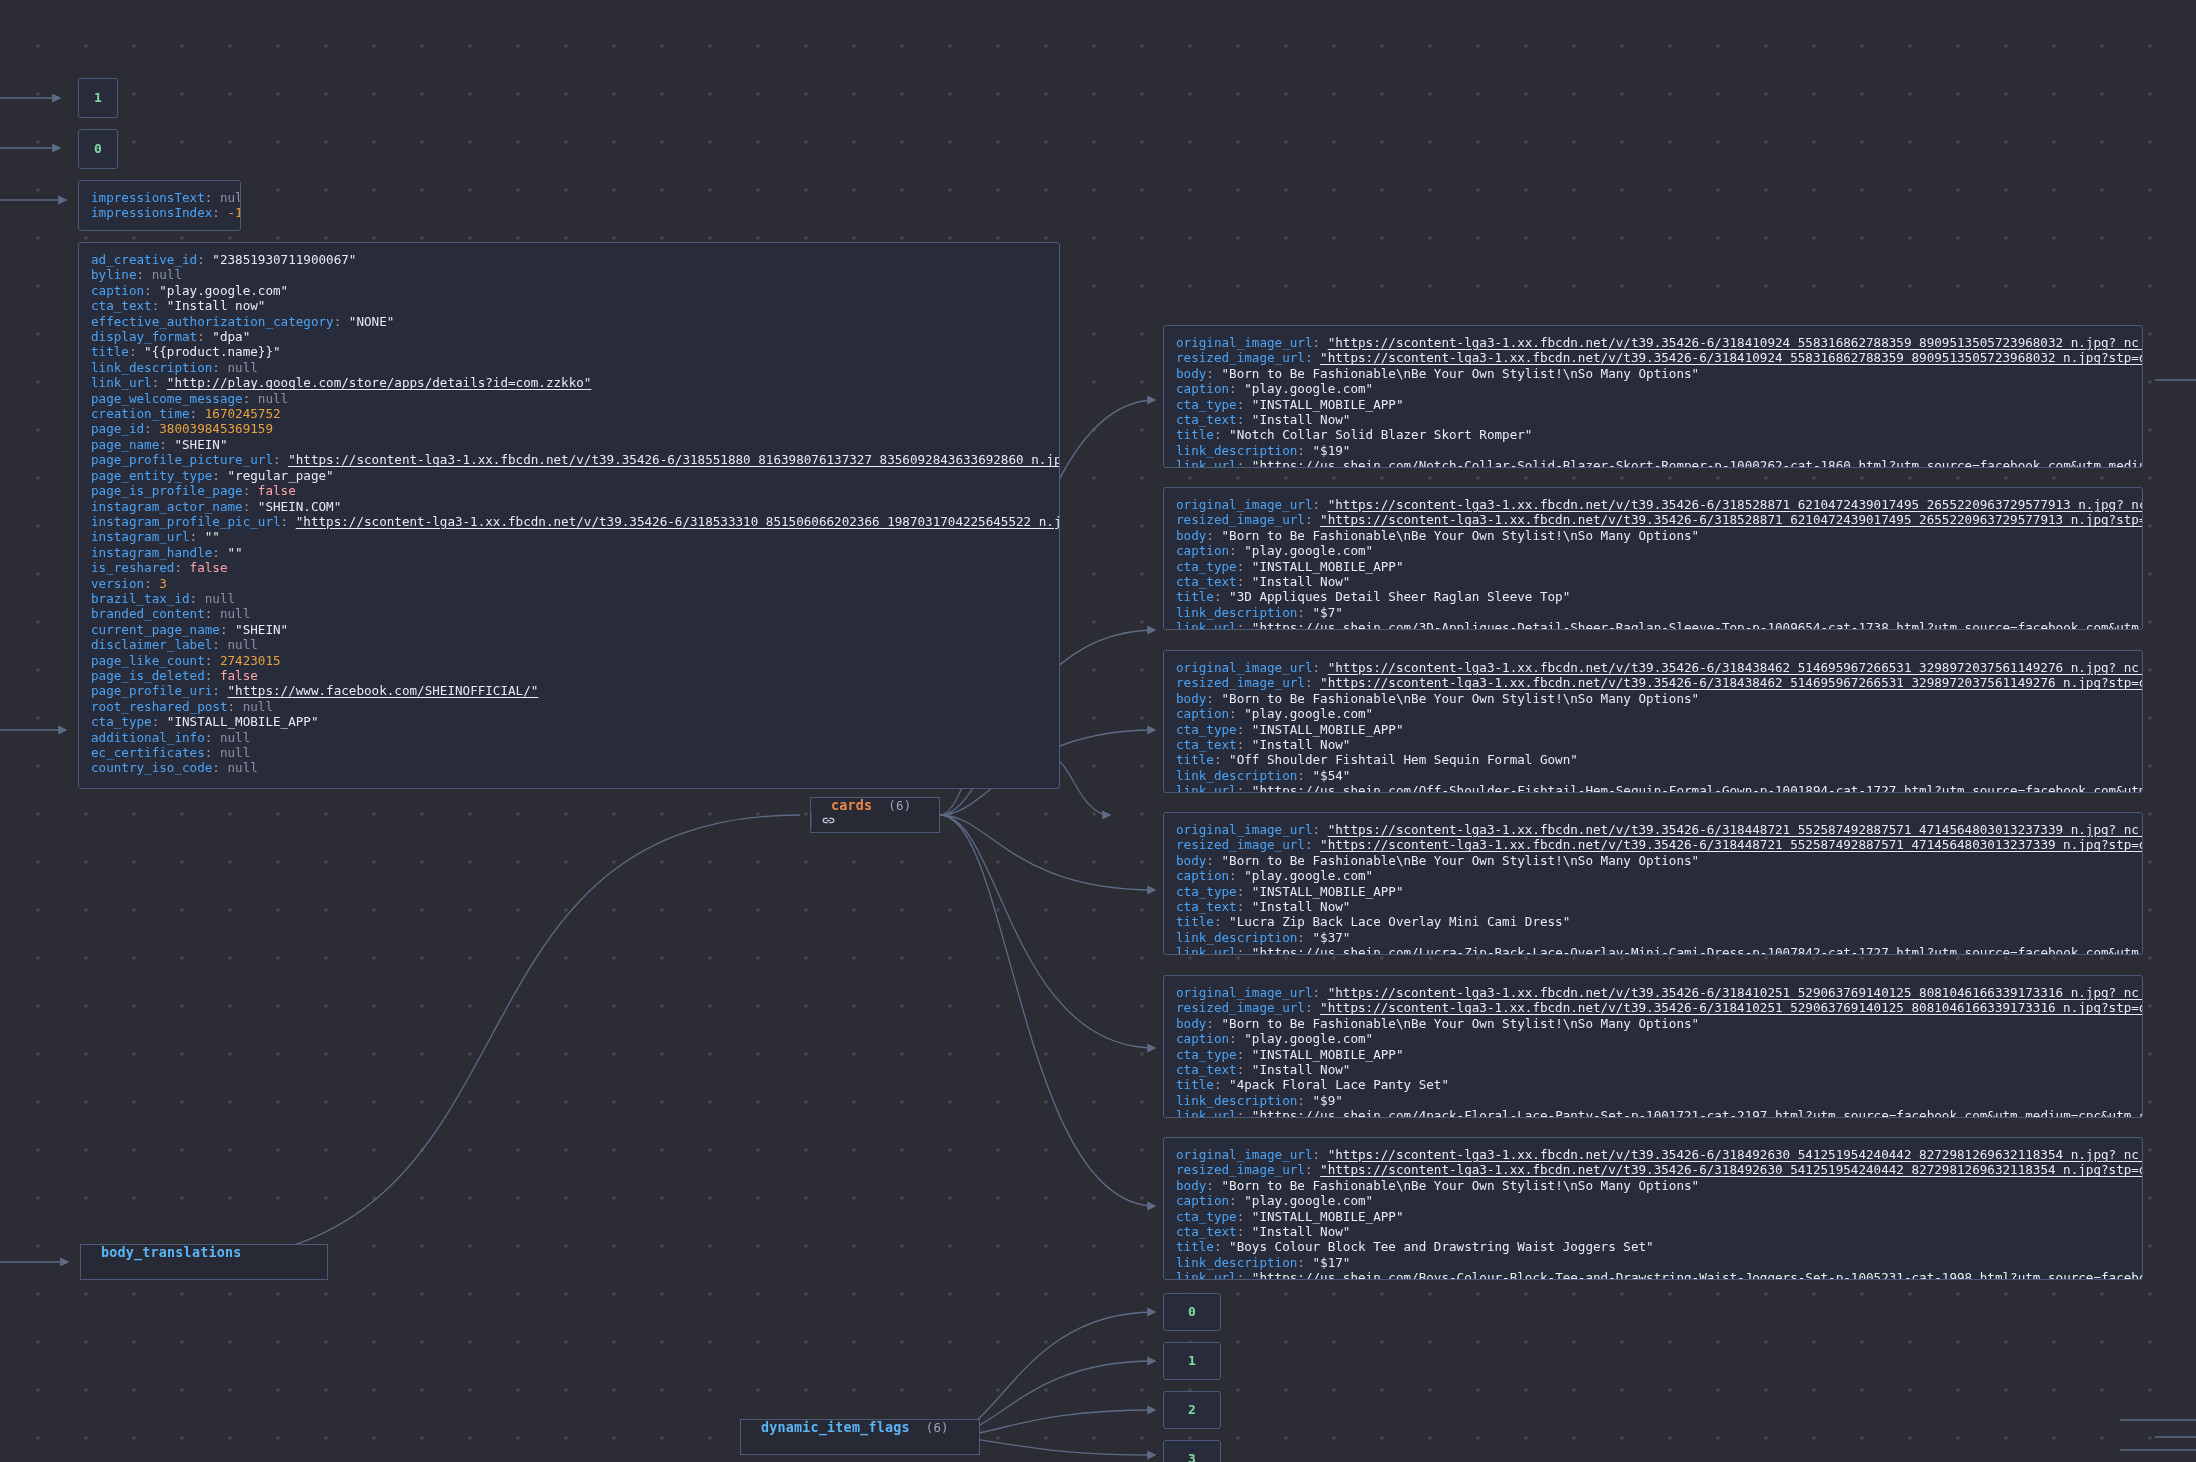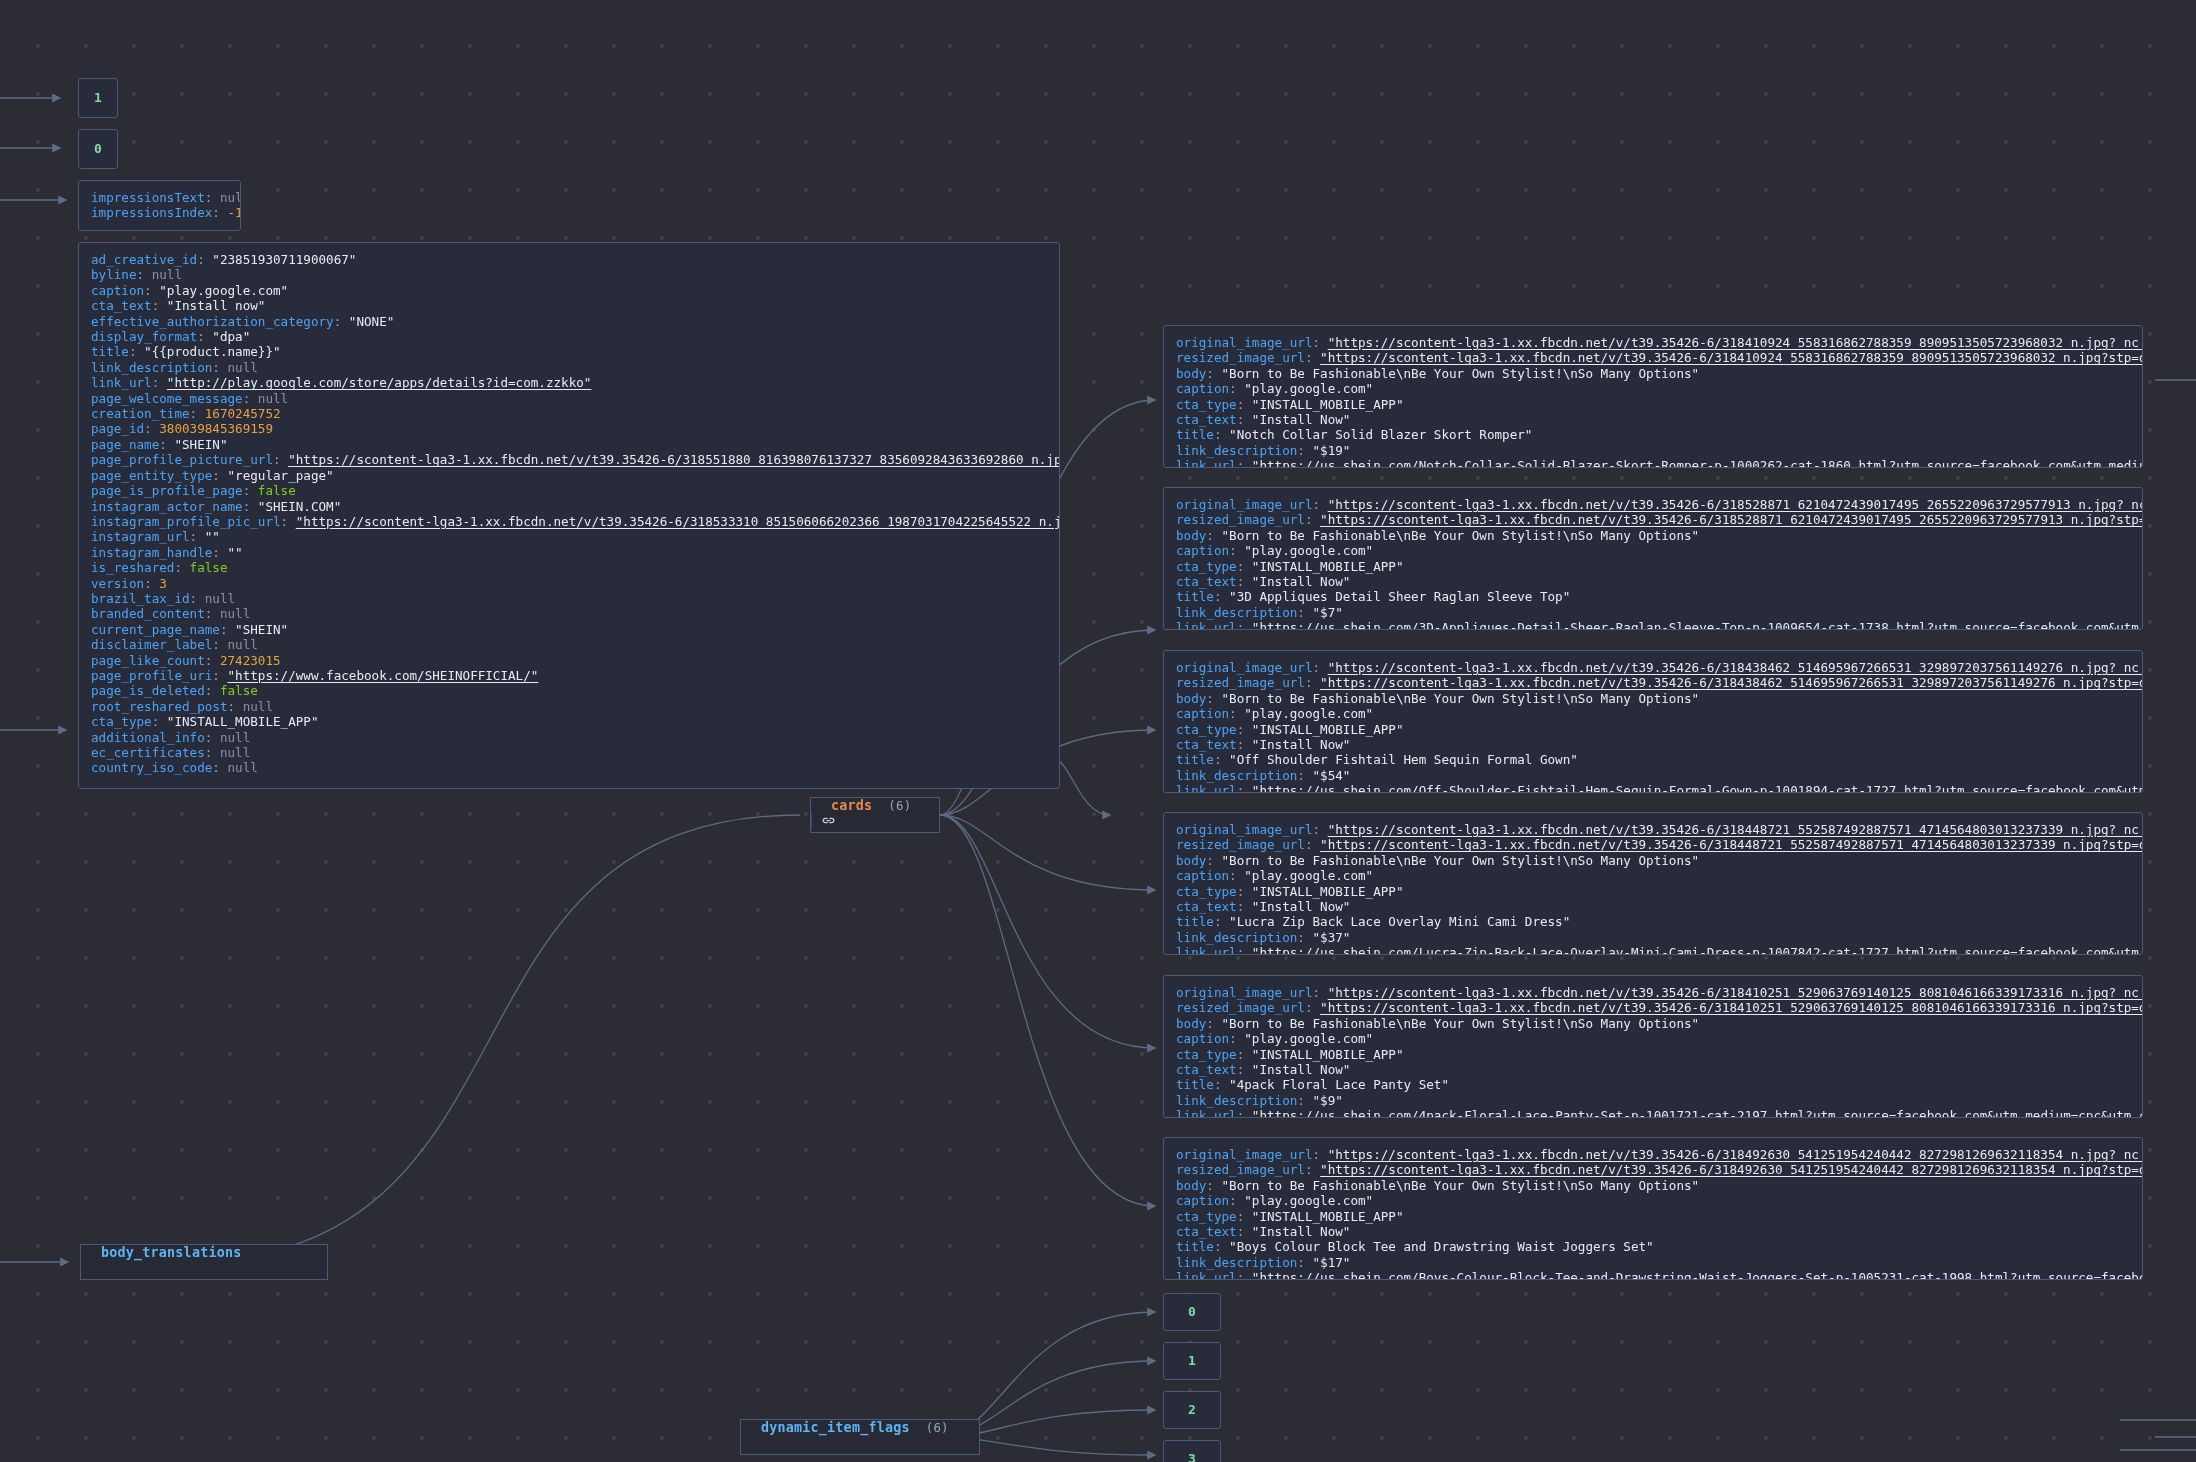--- a/index.html
+++ b/index.html
@@ -59,21 +59,21 @@
     color: #c3ccdd;
   }
   .lbl-orange { color: #e8894a; }
   .lbl-blue   { color: #5bb4f5; }
 
   .row { white-space: nowrap; }
   .k { color: #4ba3f5; }
   .colon { color: #9aa4b8; }
   .s { color: #e7ecf4; }
   .n { color: #e8a33d; }
-  .b { color: #84cc16; }
+  .b { color: #fca5a5; }
   .nul { color: #8891a3; }
   .u { text-decoration: underline; text-underline-offset: 2px; }
 </style>
 </head>
 <body>
 
 <div id="canvas">
 
   <svg id="edges">
     <defs>
@@ -143,22 +143,22 @@
       <div class="row"><span class="k">instagram_profile_pic_url</span><span class="colon">: </span><span class="s u">"https://scontent-lga3-1.xx.fbcdn.net/v/t39.35426-6/318533310_851506066202366_1987031704225645522_n.jpg?_nc_cat=110&amp;ccb=1-7&amp;_nc_sid=cf96…</span></div>
       <div class="row"><span class="k">instagram_url</span><span class="colon">: </span><span class="s">""</span></div>
       <div class="row"><span class="k">instagram_handle</span><span class="colon">: </span><span class="s">""</span></div>
       <div class="row"><span class="k">is_reshared</span><span class="colon">: </span><span class="b">false</span></div>
       <div class="row"><span class="k">version</span><span class="colon">: </span><span class="n">3</span></div>
       <div class="row"><span class="k">brazil_tax_id</span><span class="colon">: </span><span class="nul">null</span></div>
       <div class="row"><span class="k">branded_content</span><span class="colon">: </span><span class="nul">null</span></div>
       <div class="row"><span class="k">current_page_name</span><span class="colon">: </span><span class="s">"SHEIN"</span></div>
       <div class="row"><span class="k">disclaimer_label</span><span class="colon">: </span><span class="nul">null</span></div>
       <div class="row"><span class="k">page_like_count</span><span class="colon">: </span><span class="n">27423015</span></div>
+      <div class="row"><span class="k">page_is_deleted</span><span class="colon">: </span><span class="b">false</span></div>
       <div class="row"><span class="k">page_profile_uri</span><span class="colon">: </span><span class="s u">"https://www.facebook.com/SHEINOFFICIAL/"</span></div>
-      <div class="row"><span class="k">page_is_deleted</span><span class="colon">: </span><span class="b">false</span></div>
       <div class="row"><span class="k">root_reshared_post</span><span class="colon">: </span><span class="nul">null</span></div>
       <div class="row"><span class="k">cta_type</span><span class="colon">: </span><span class="s">"INSTALL_MOBILE_APP"</span></div>
       <div class="row"><span class="k">additional_info</span><span class="colon">: </span><span class="nul">null</span></div>
       <div class="row"><span class="k">ec_certificates</span><span class="colon">: </span><span class="nul">null</span></div>
       <div class="row"><span class="k">country_iso_code</span><span class="colon">: </span><span class="nul">null</span></div>
     </div>
 
   <div class="node parent" style="left:80px; top:1244px; width:248px;">
     <div class="parent-label">
       <span class="lbl-blue">body_translations</span>

